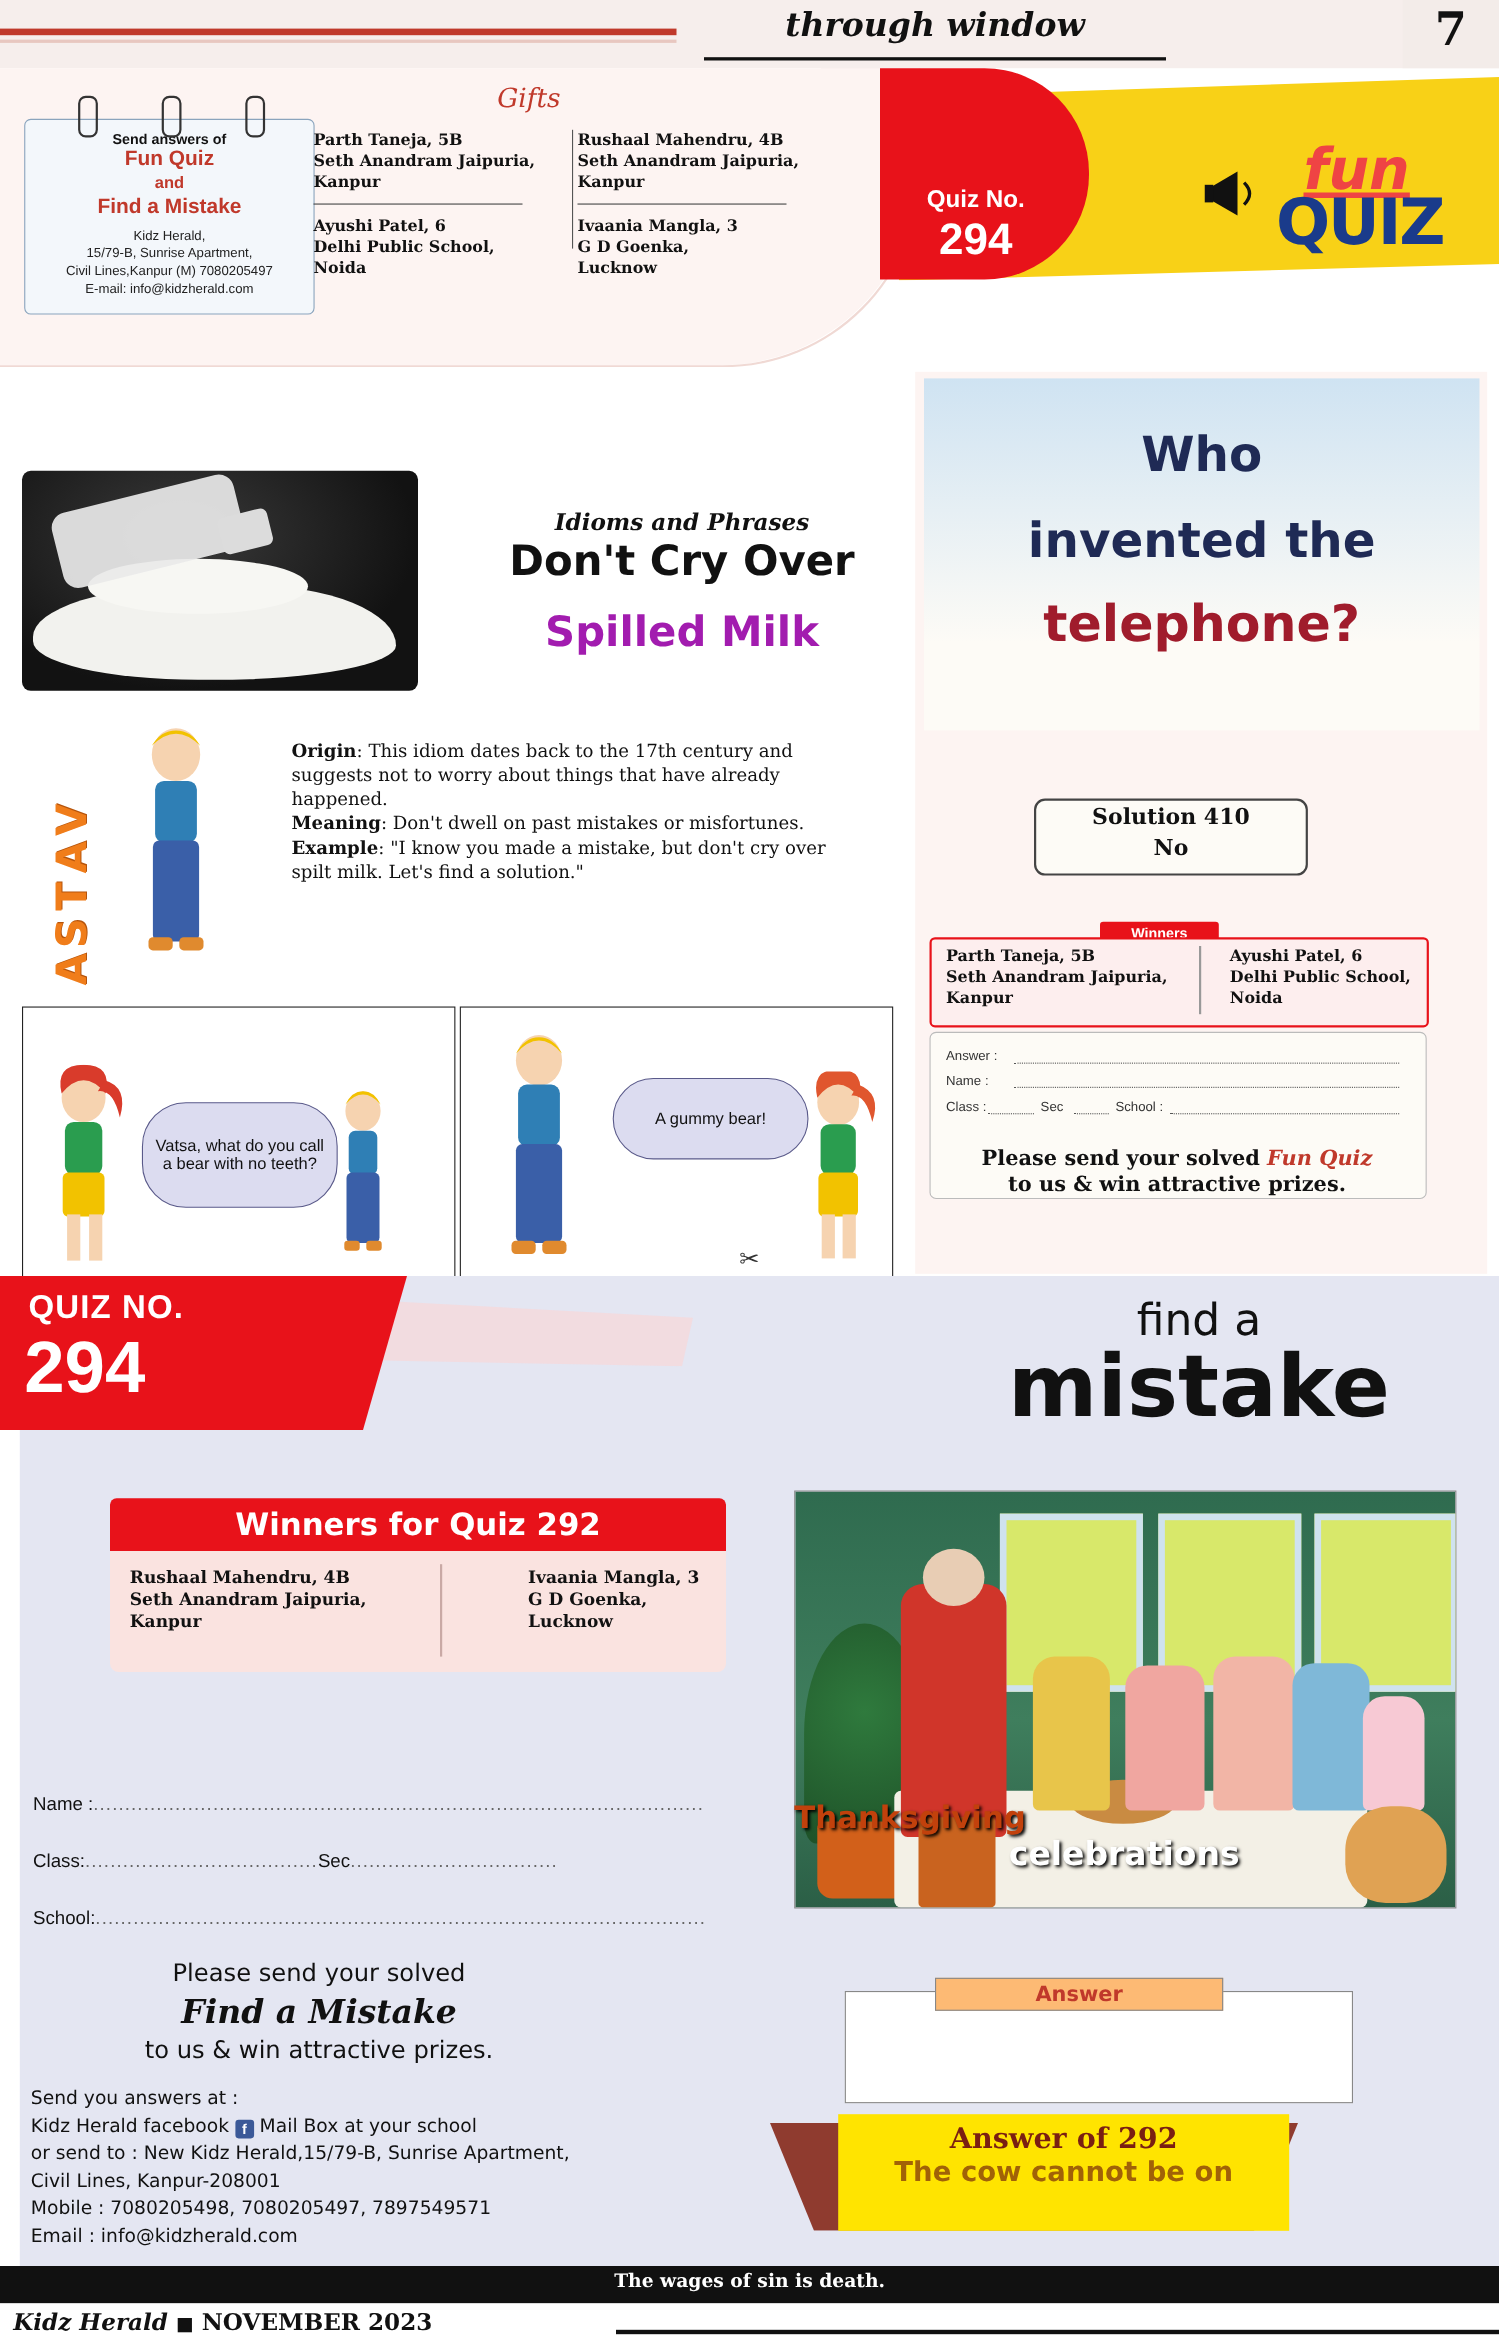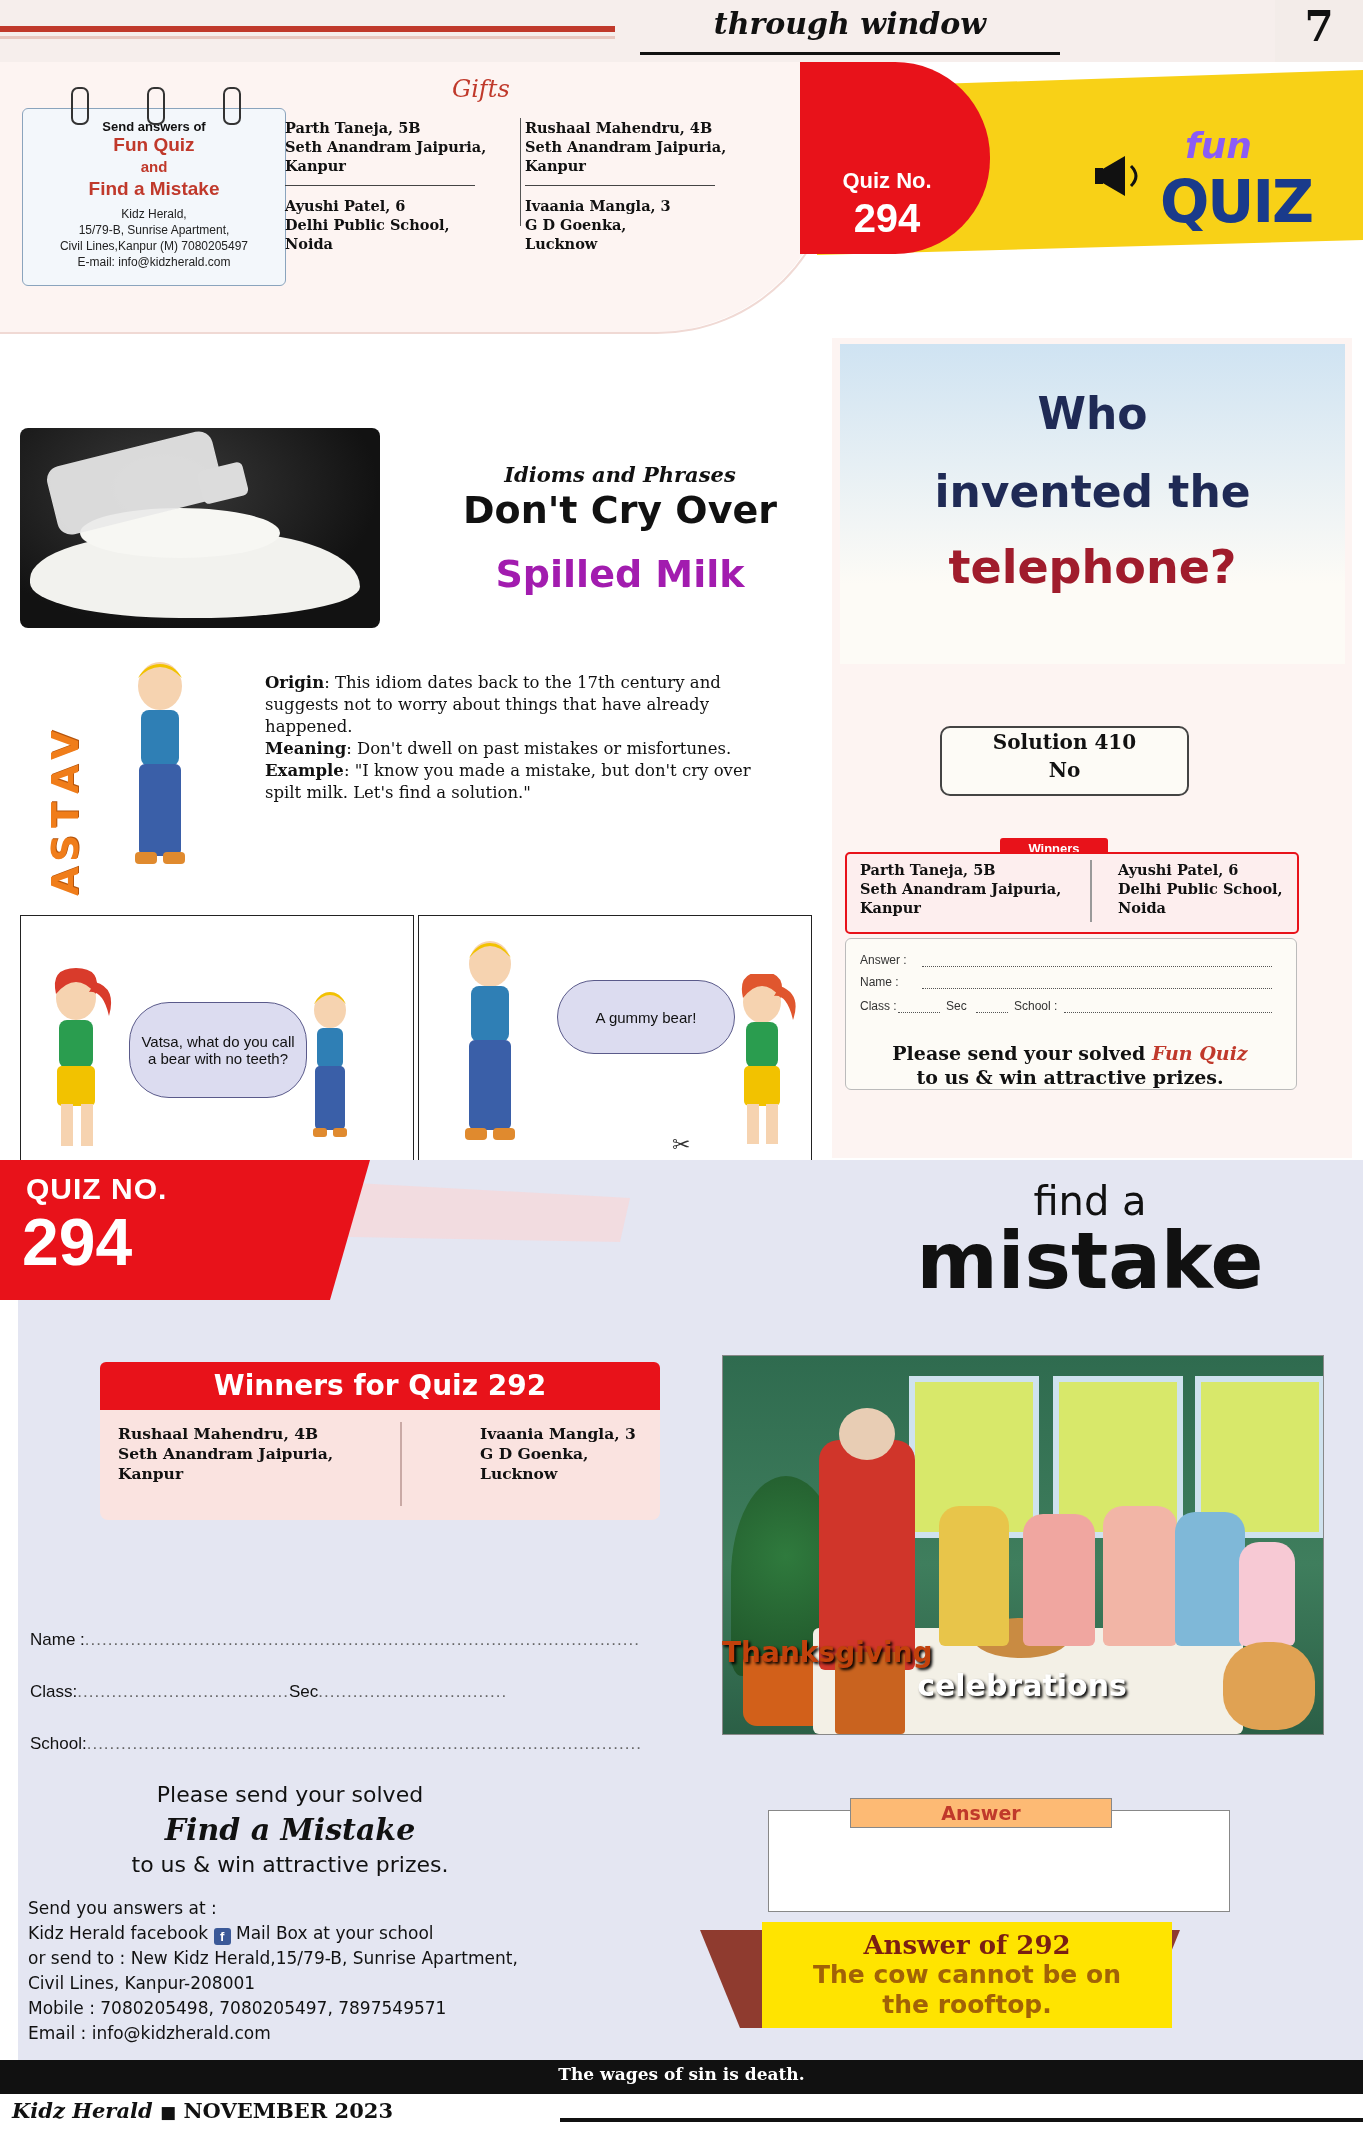--- a/index.html
+++ b/index.html
@@ -48,21 +48,21 @@
   
   .quiz-banner{position:absolute;left:817px;top:70px;width:546px;height:185px;background:#f8d117;
     clip-path:polygon(0 18px, 546px 0, 546px 170px, 0 185px);}
   .quiz-red-circle{position:absolute;left:800px;top:62px;width:190px;height:192px;background:#e8121a;
     border-top-right-radius:95px;border-bottom-right-radius:95px;}
   .quiz-no-label{position:absolute;left:812px;top:168px;width:150px;text-align:center;
     font-family:"Liberation Sans",sans-serif;font-weight:bold;font-size:22px;color:#fff;}
   .quiz-no-num{position:absolute;left:812px;top:196px;width:150px;text-align:center;
     font-family:"Liberation Sans",sans-serif;font-weight:bold;font-size:40px;color:#fff;}
   .fun-word{position:absolute;left:1185px;top:125px;font-family:"DejaVu Sans",sans-serif;font-style:italic;
-    font-weight:bold;font-size:36px;color:#8b5cf6;}
+    font-weight:bold;font-size:52px;color:#ef4444;text-decoration:underline;}
   .quiz-word{position:absolute;left:1160px;top:168px;font-family:"DejaVu Sans",sans-serif;
     font-weight:bold;font-size:58px;color:#1a3b8b;letter-spacing:-2px;}
   .megaphone{position:absolute;left:1095px;top:150px;width:60px;height:52px;}
 
   .quiz-panel{position:absolute;left:832px;top:338px;width:520px;height:820px;background:#fdf4f2;}
   .quiz-q-box{position:absolute;left:840px;top:344px;width:505px;height:320px;
     background:linear-gradient(180deg,#cfe3f2 0%,#fdfbf6 75%);}
   .q-line{position:absolute;width:505px;text-align:center;font-family:"DejaVu Sans",sans-serif;
     font-weight:bold;font-size:44px;color:#1f2a55;}
   .q-line.tel{color:#a01c2c;font-size:46px;}
@@ -458,21 +458,20 @@
   <div class="tg-cap1">Thanksgiving</div>
   <div class="tg-cap2">celebrations</div>
 
   <div class="answer-box"></div>
   <div class="answer-tab">Answer</div>
 
   <div class="ans292-shadow"></div>
   <div class="ans292">
     <div class="t1">Answer of 292</div>
     <div class="t2">The cow cannot be on</div>
-    <div class="t2">the rooftop.</div>
   </div>
 
   <div class="footer-bar"></div>
   <div class="footer-text">The wages of sin is death.</div>
   <div class="footer-bottom"></div>
   <div class="footer-brand">
     <span class="k">Kidz Herald</span>
     <span style="font-size:17px">■</span>
     <span>NOVEMBER 2023</span>
   </div>

